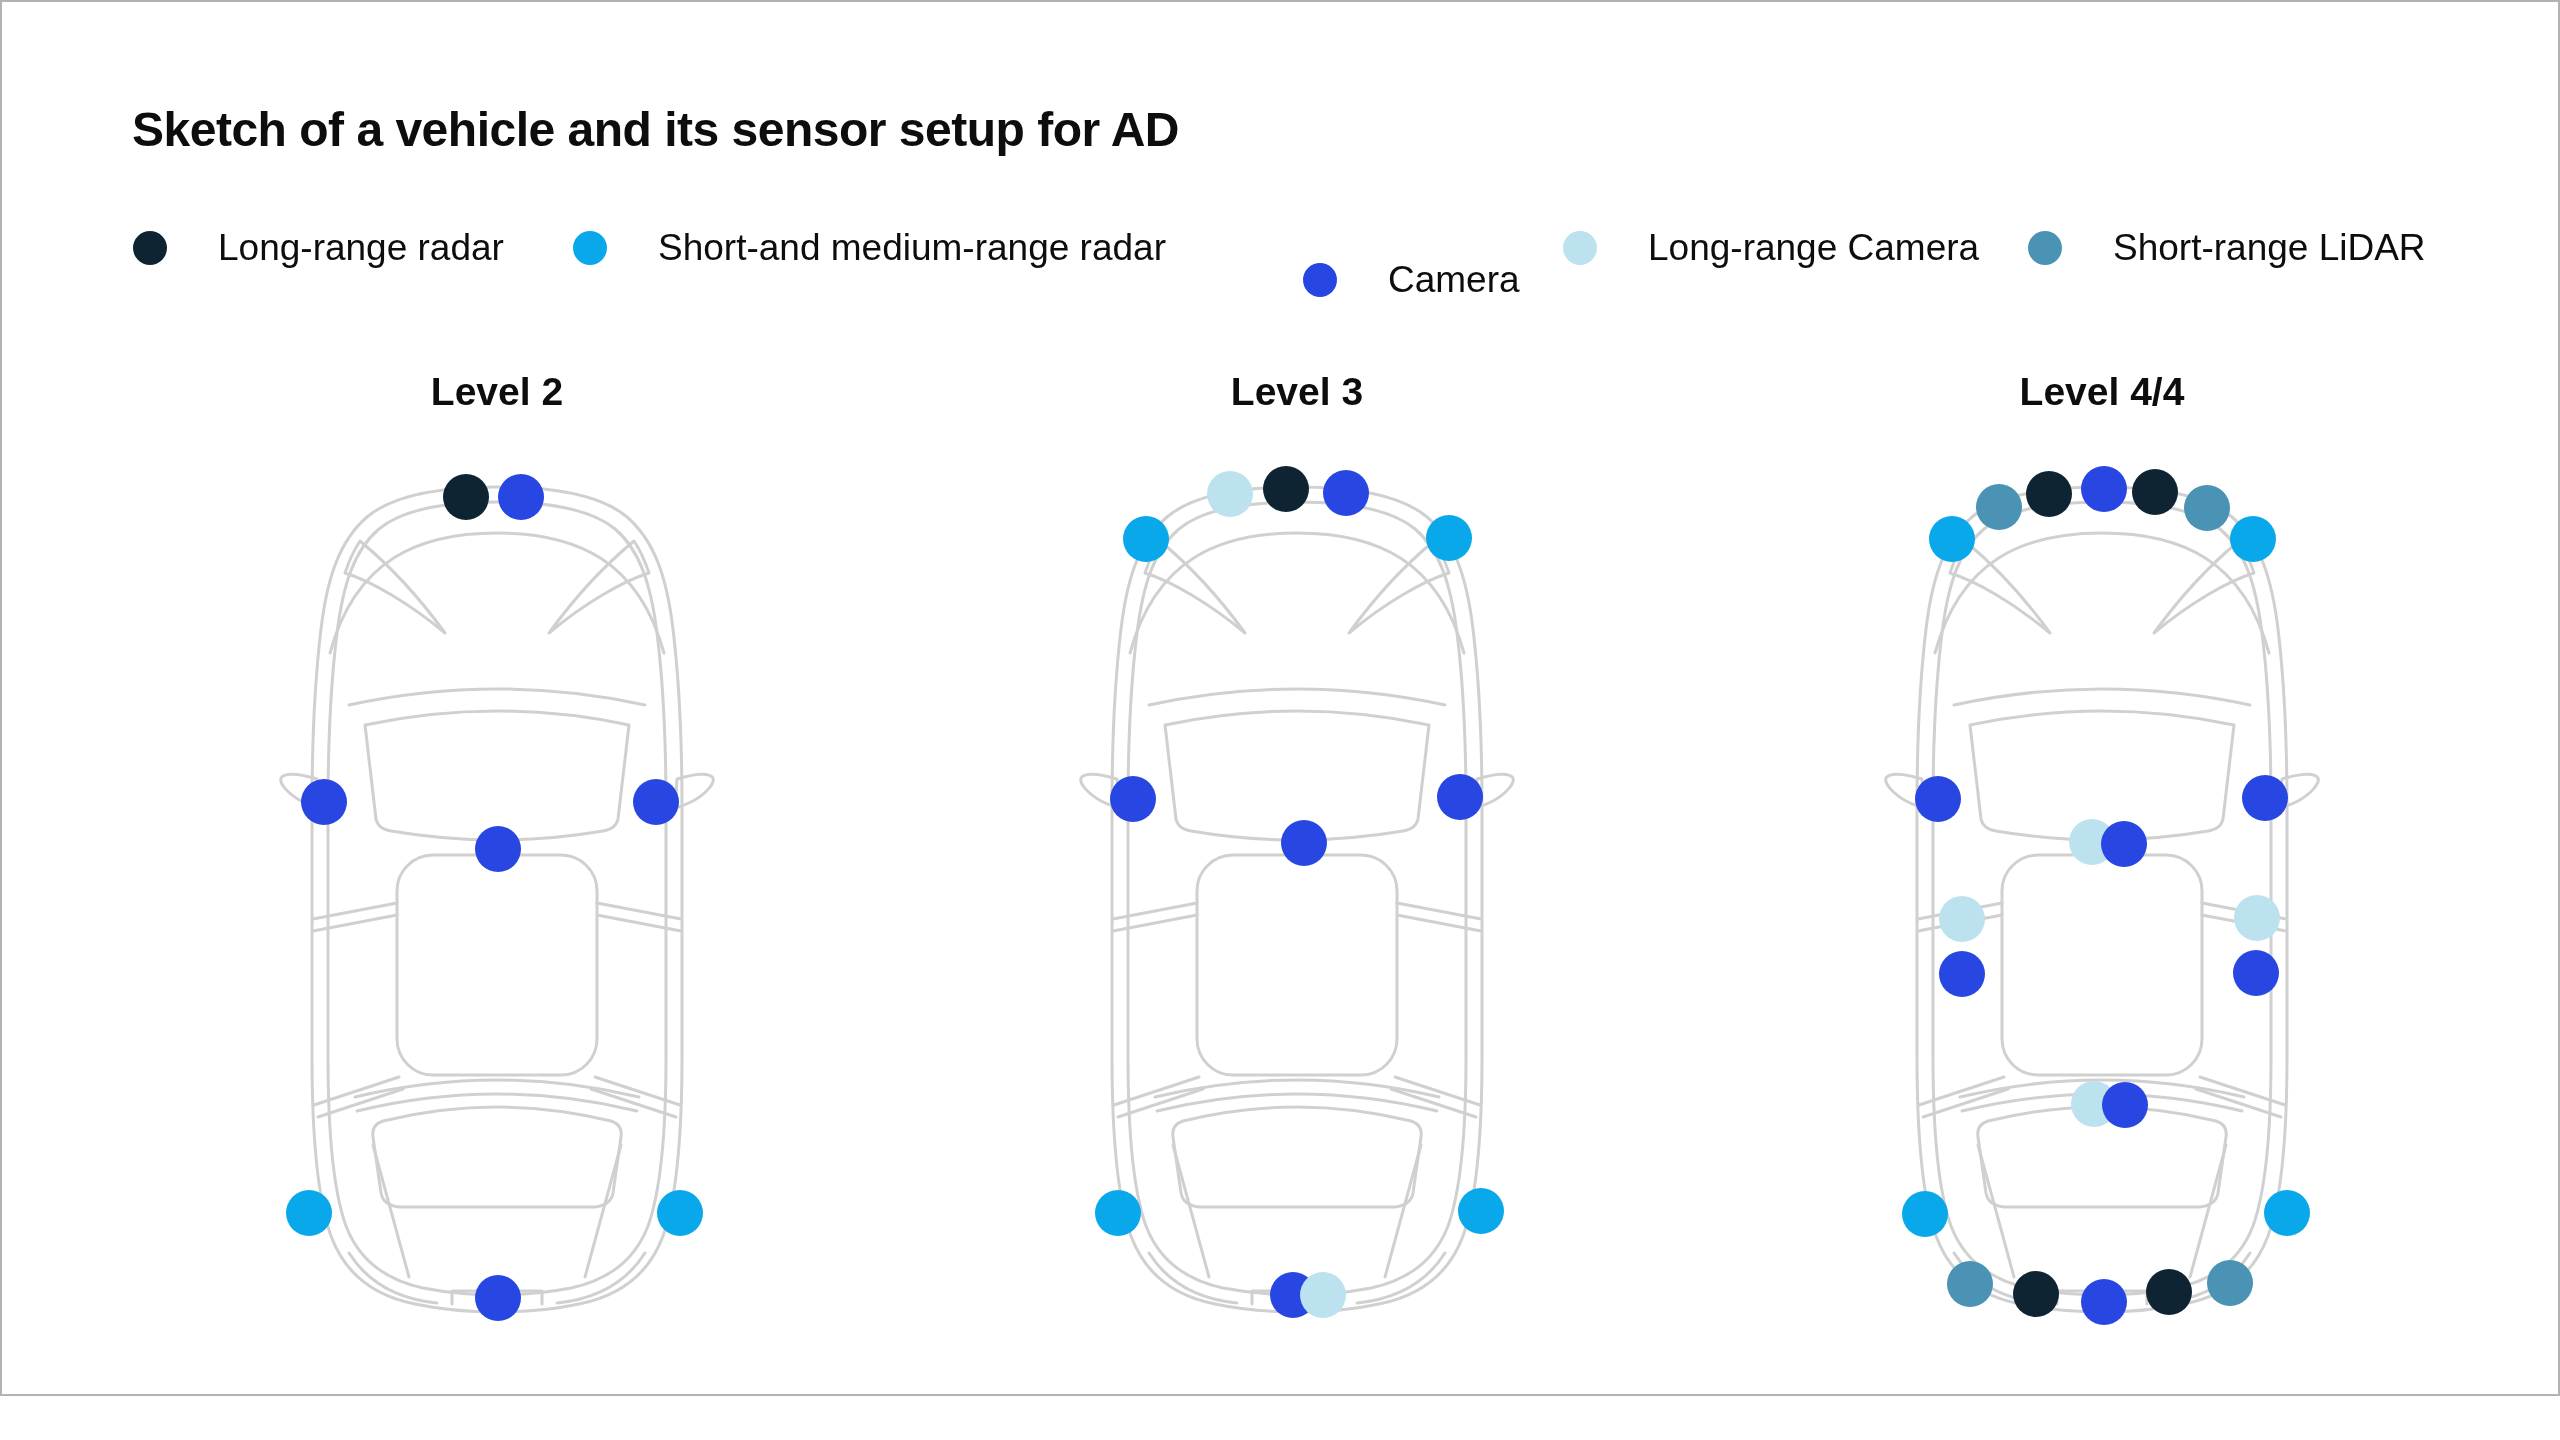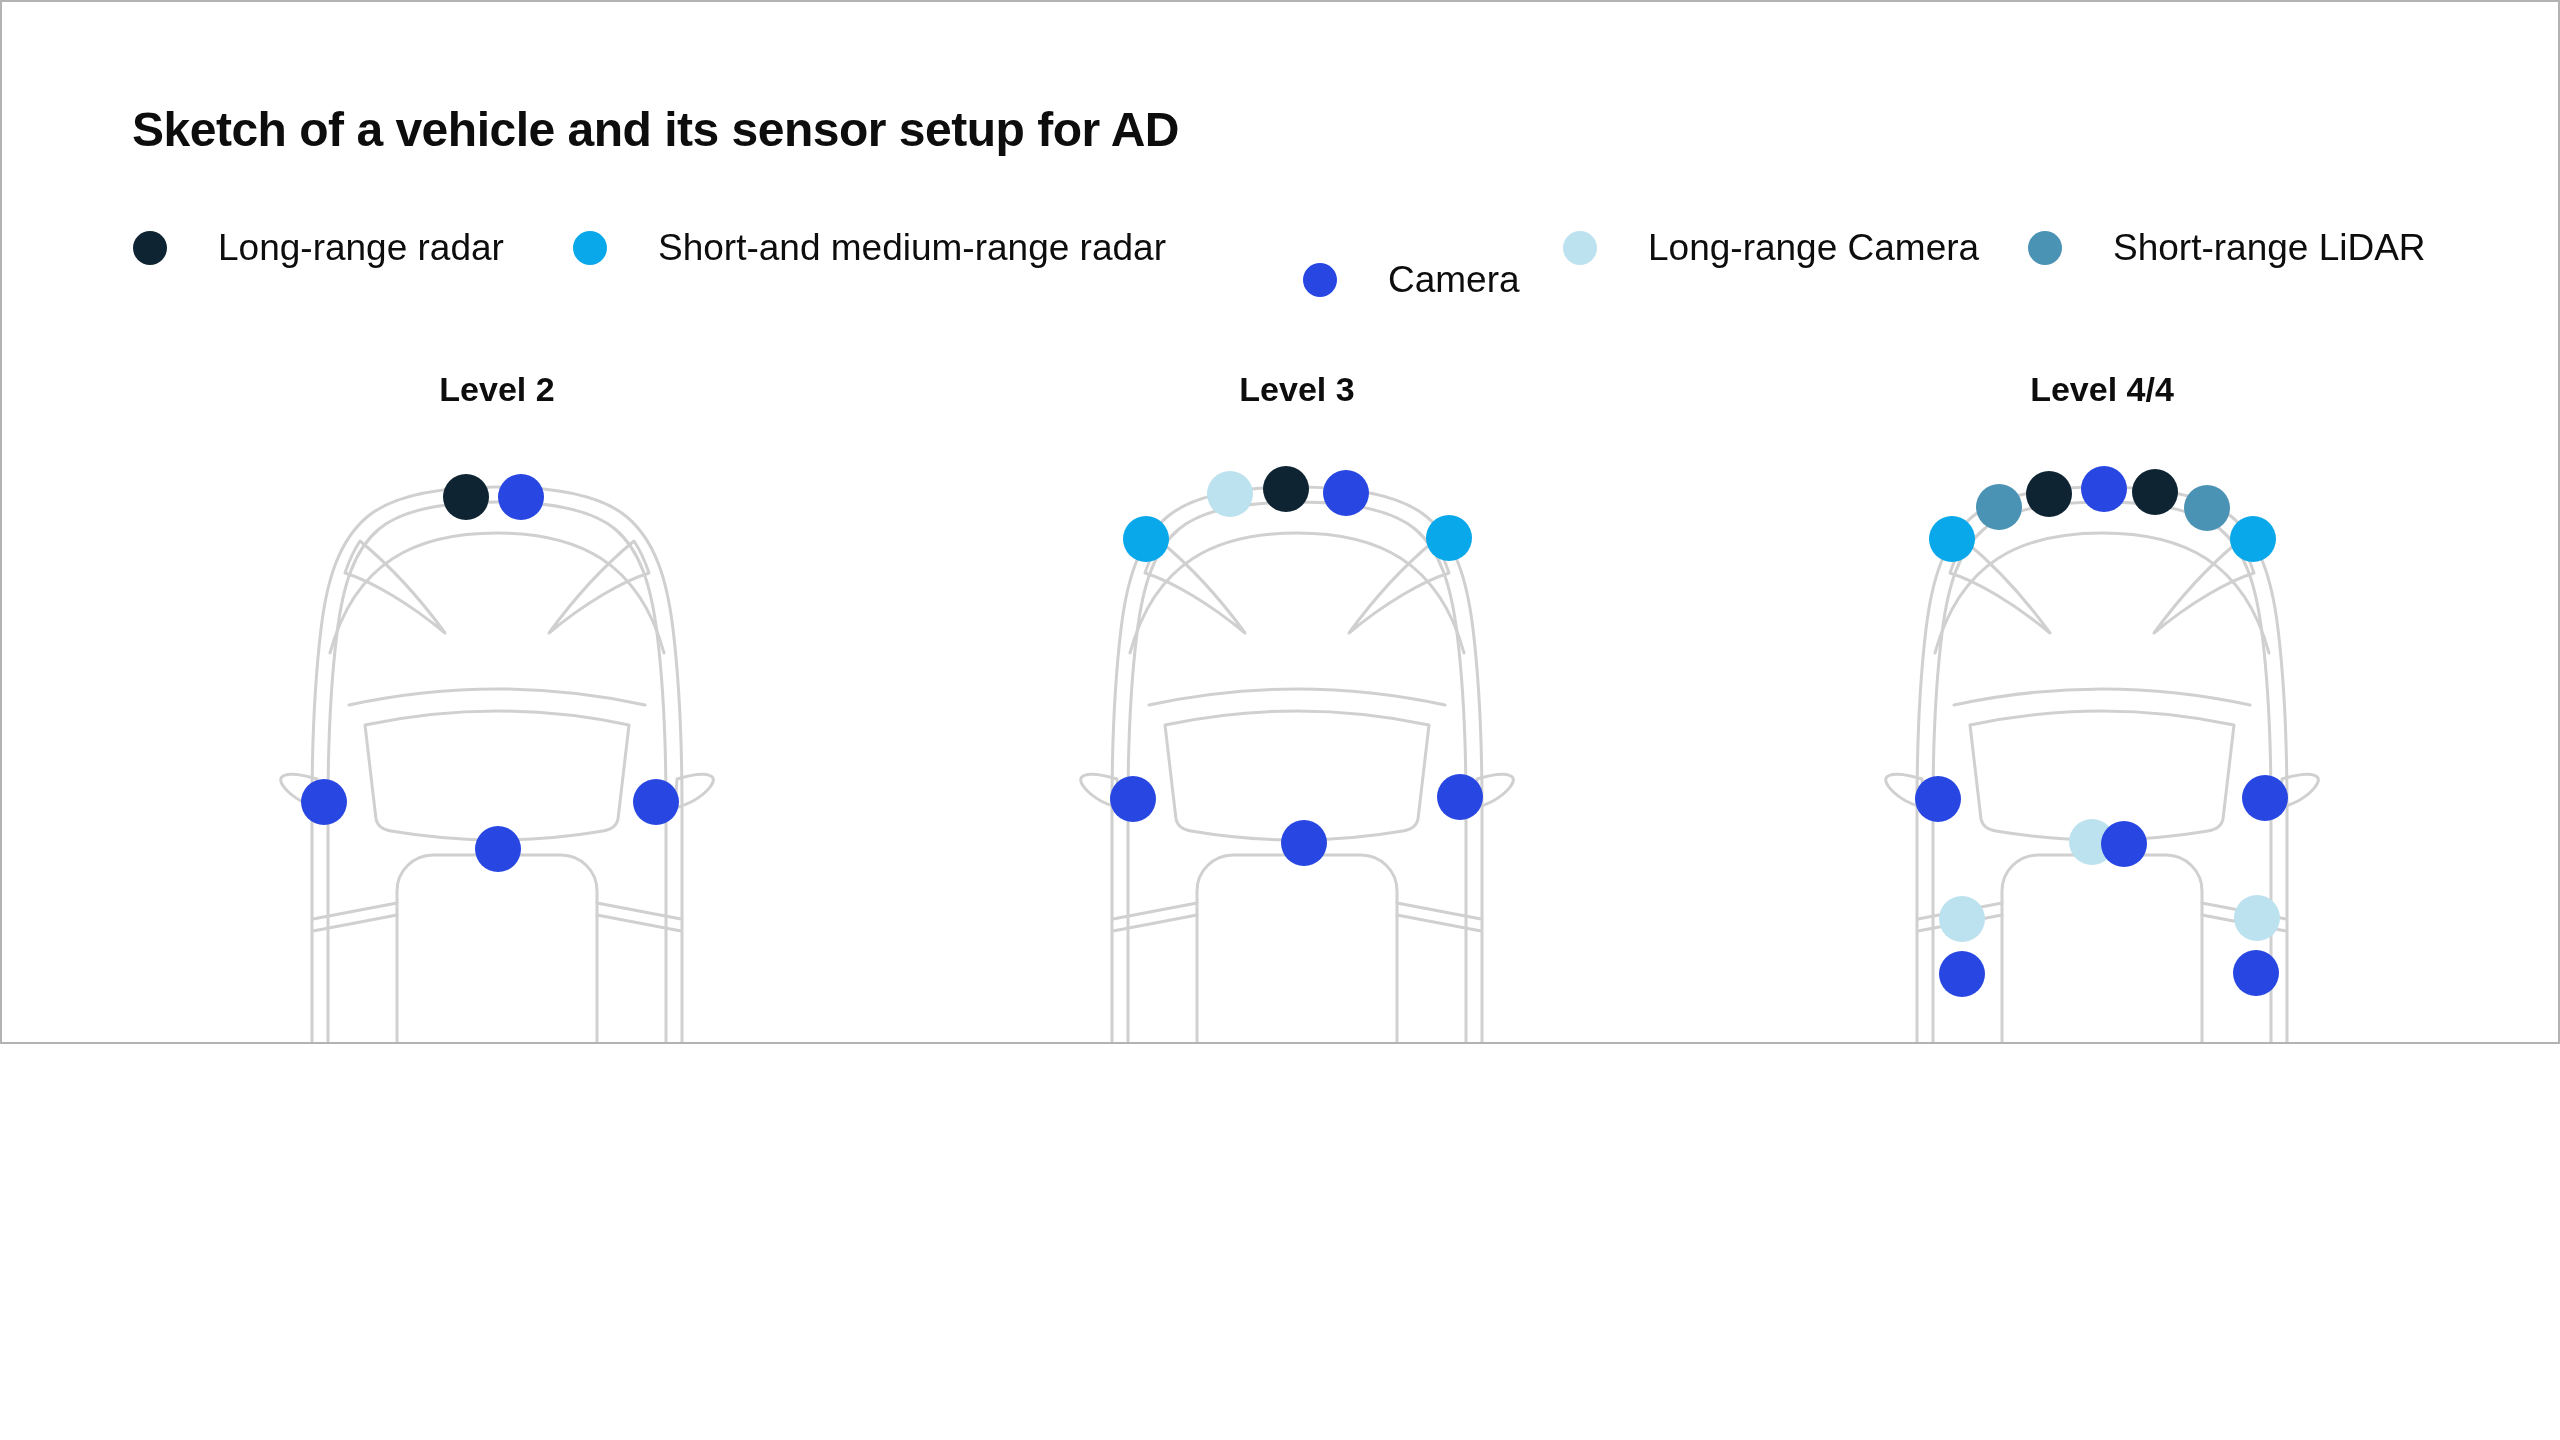--- a/index.html
+++ b/index.html
@@ -1,31 +1,31 @@
 <!DOCTYPE html>
 <html><head>
 <meta charset="utf-8">
 <style>
   html,body{margin:0;padding:0;background:#fff;}
   #canvas{
-    position:relative;width:2560px;height:1044px;box-sizing:border-box;
+    position:relative;width:2560px;height:1396px;box-sizing:border-box;
     background:#ffffff;border:2px solid #b3b3b3;overflow:hidden;
     font-family:"Liberation Sans","DejaVu Sans",sans-serif;color:#0d0d0d;
   }
   .title{
     position:absolute;left:130px;top:100px;font-size:48px;font-weight:700;
     letter-spacing:-0.5px;white-space:nowrap;
   }
   .legend{position:absolute;left:0;top:226px;width:2560px;height:44px;}
   .legend-item{position:absolute;display:flex;align-items:center;height:40px;gap:36px;}
   .legend-swatch{width:34px;height:34px;border-radius:50%;flex:0 0 auto;}
   .legend-label{margin-left:15px;font-size:37px;white-space:nowrap;}
   .level-label{
     position:absolute;top:368px;width:400px;text-align:center;
-    font-size:34px;font-weight:700;white-space:nowrap;
+    font-size:39px;font-weight:700;white-space:nowrap;
   }
   .car-svg{position:absolute;top:455px;width:440px;height:880px;}
   .car-outline{stroke:#d0d0d0;stroke-width:3;fill:none;stroke-linejoin:round;stroke-linecap:round;}
 </style>
 </head>
 <body>
 
 <svg width="0" height="0" style="position:absolute" aria-hidden="true">
   <defs>
     <g id="car-outline-template" class="car-outline">

